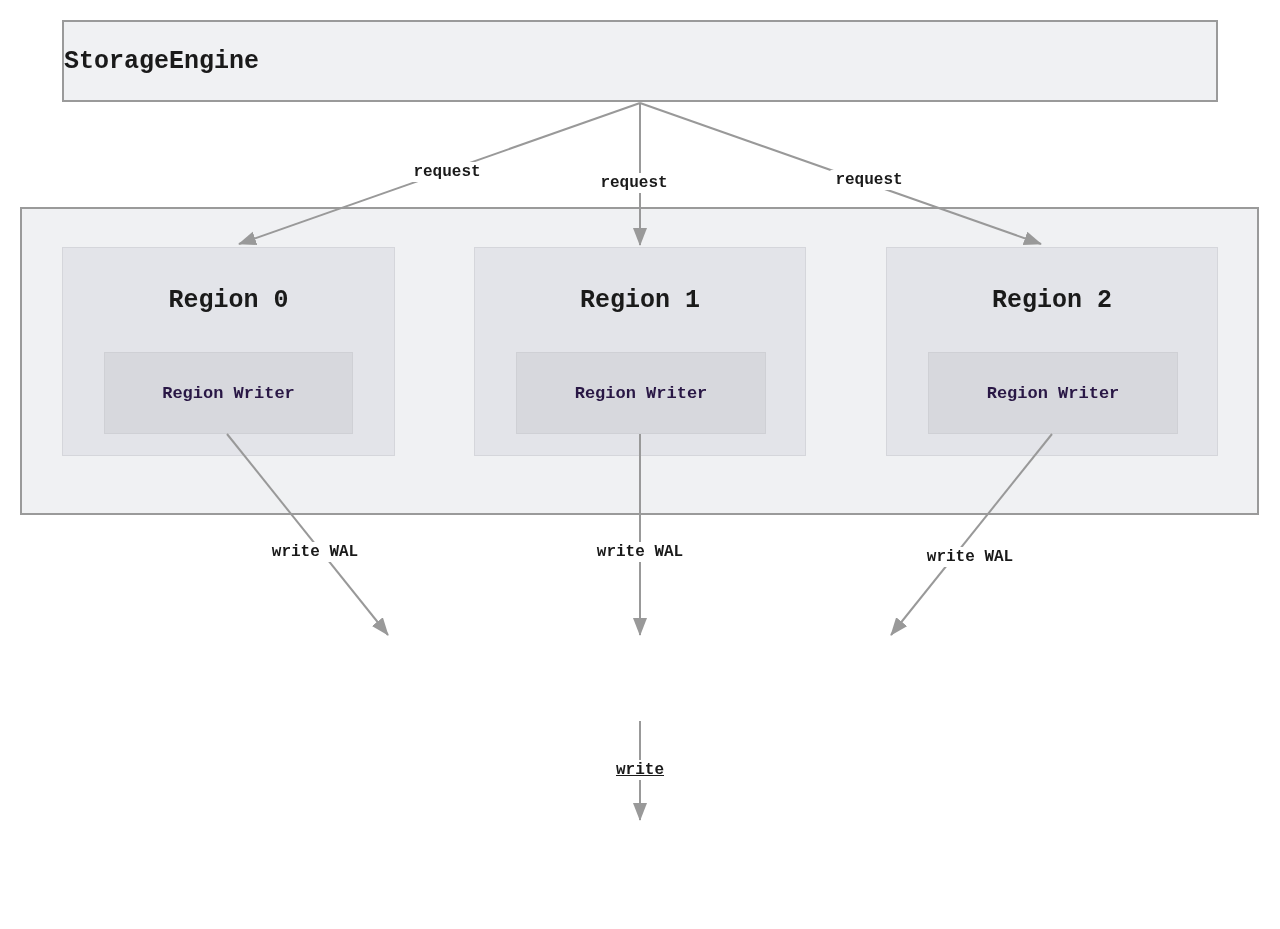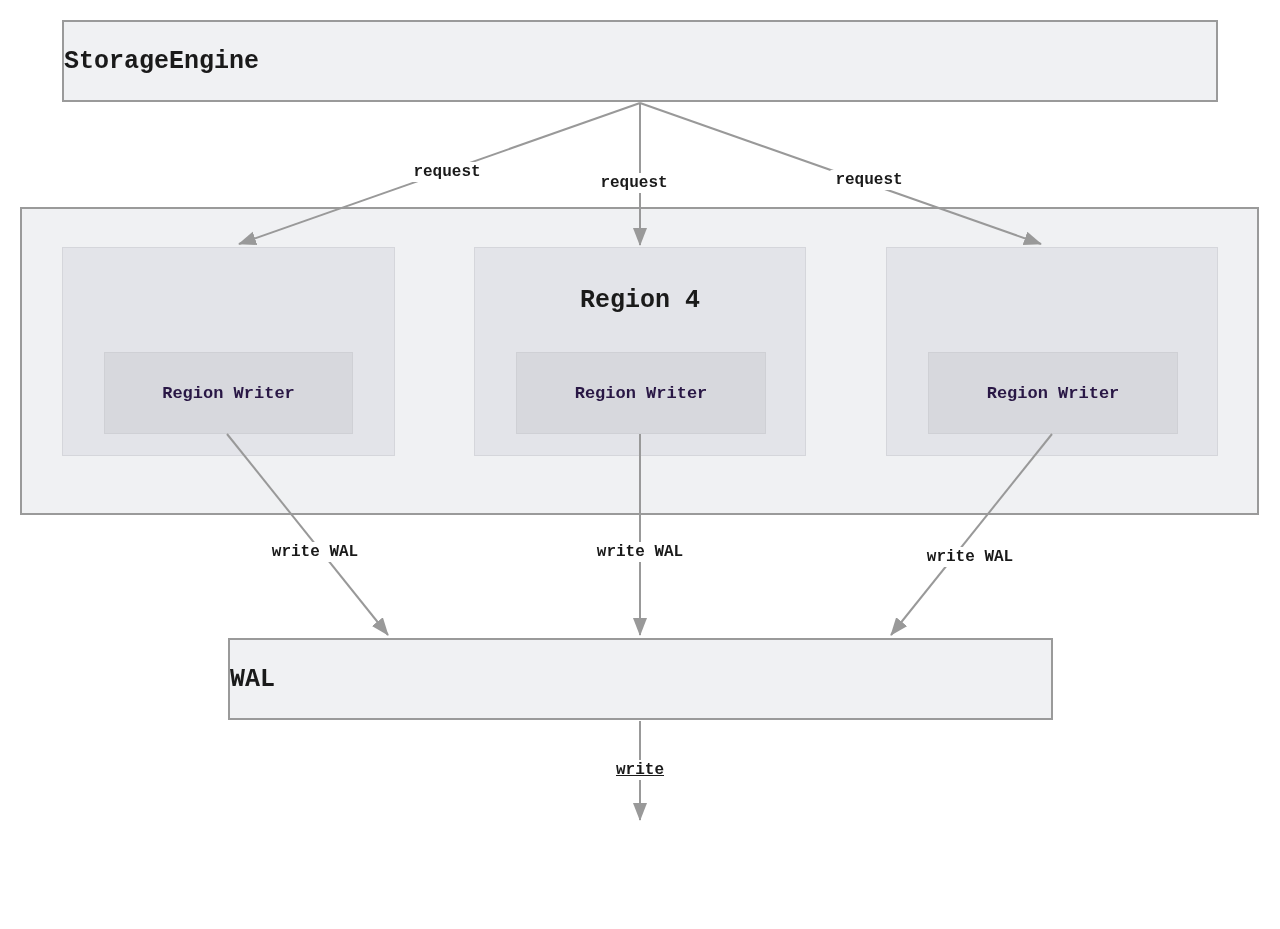--- a/index.html
+++ b/index.html
@@ -60,41 +60,40 @@
 
 <div class="canvas">
 
   <div class="node" style="left:62px;top:20px;width:1156px;height:82px;">
     <span>StorageEngine</span>
   </div>
 
   <div class="cluster" style="left:20px;top:207px;width:1239px;height:308px;"></div>
 
   <div class="region" style="left:62px;top:247px;width:333px;height:209px;">
+    <div class="region-title">Region 0</div>
     <div class="writer" style="width:249px;">
       <span>Region Writer</span>
     </div>
   </div>
 
   <div class="region" style="left:474px;top:247px;width:332px;height:209px;">
-    <div class="region-title">Region 4</div>
+    <div class="region-title">Region 1</div>
     <div class="writer">
       <span>Region Writer</span>
     </div>
   </div>
 
   <div class="region" style="left:886px;top:247px;width:332px;height:209px;">
+    <div class="region-title">Region 2</div>
     <div class="writer">
       <span>Region Writer</span>
     </div>
   </div>
 
-  <div class="node" style="left:228px;top:638px;width:825px;height:82px;">
-    <span>WAL</span>
-  </div>
 
 
   <svg class="edges" width="1280" height="929">
     <defs>
       <marker id="arrow" markerUnits="userSpaceOnUse" markerWidth="20" markerHeight="16" refX="17" refY="7" orient="auto">
         <path class="arrowhead" d="M0,0 L18,7 L0,14 Z"></path>
       </marker>
     </defs>
     <line class="edge-line" x1="640" y1="103" x2="239" y2="244" marker-end="url(#arrow)"></line>
     <line class="edge-line" x1="640" y1="103" x2="640" y2="245" marker-end="url(#arrow)"></line>

